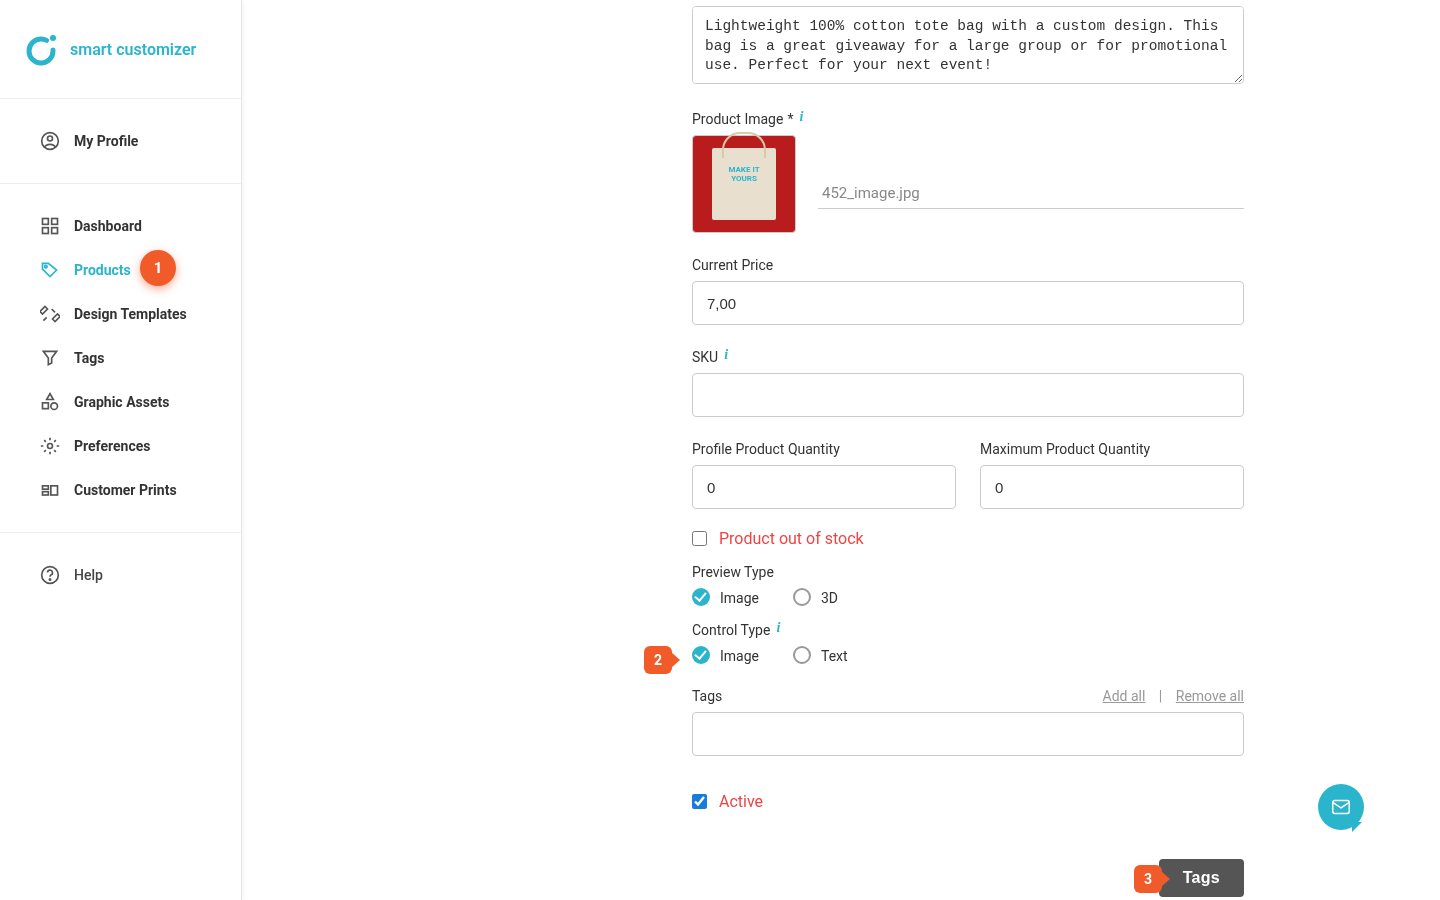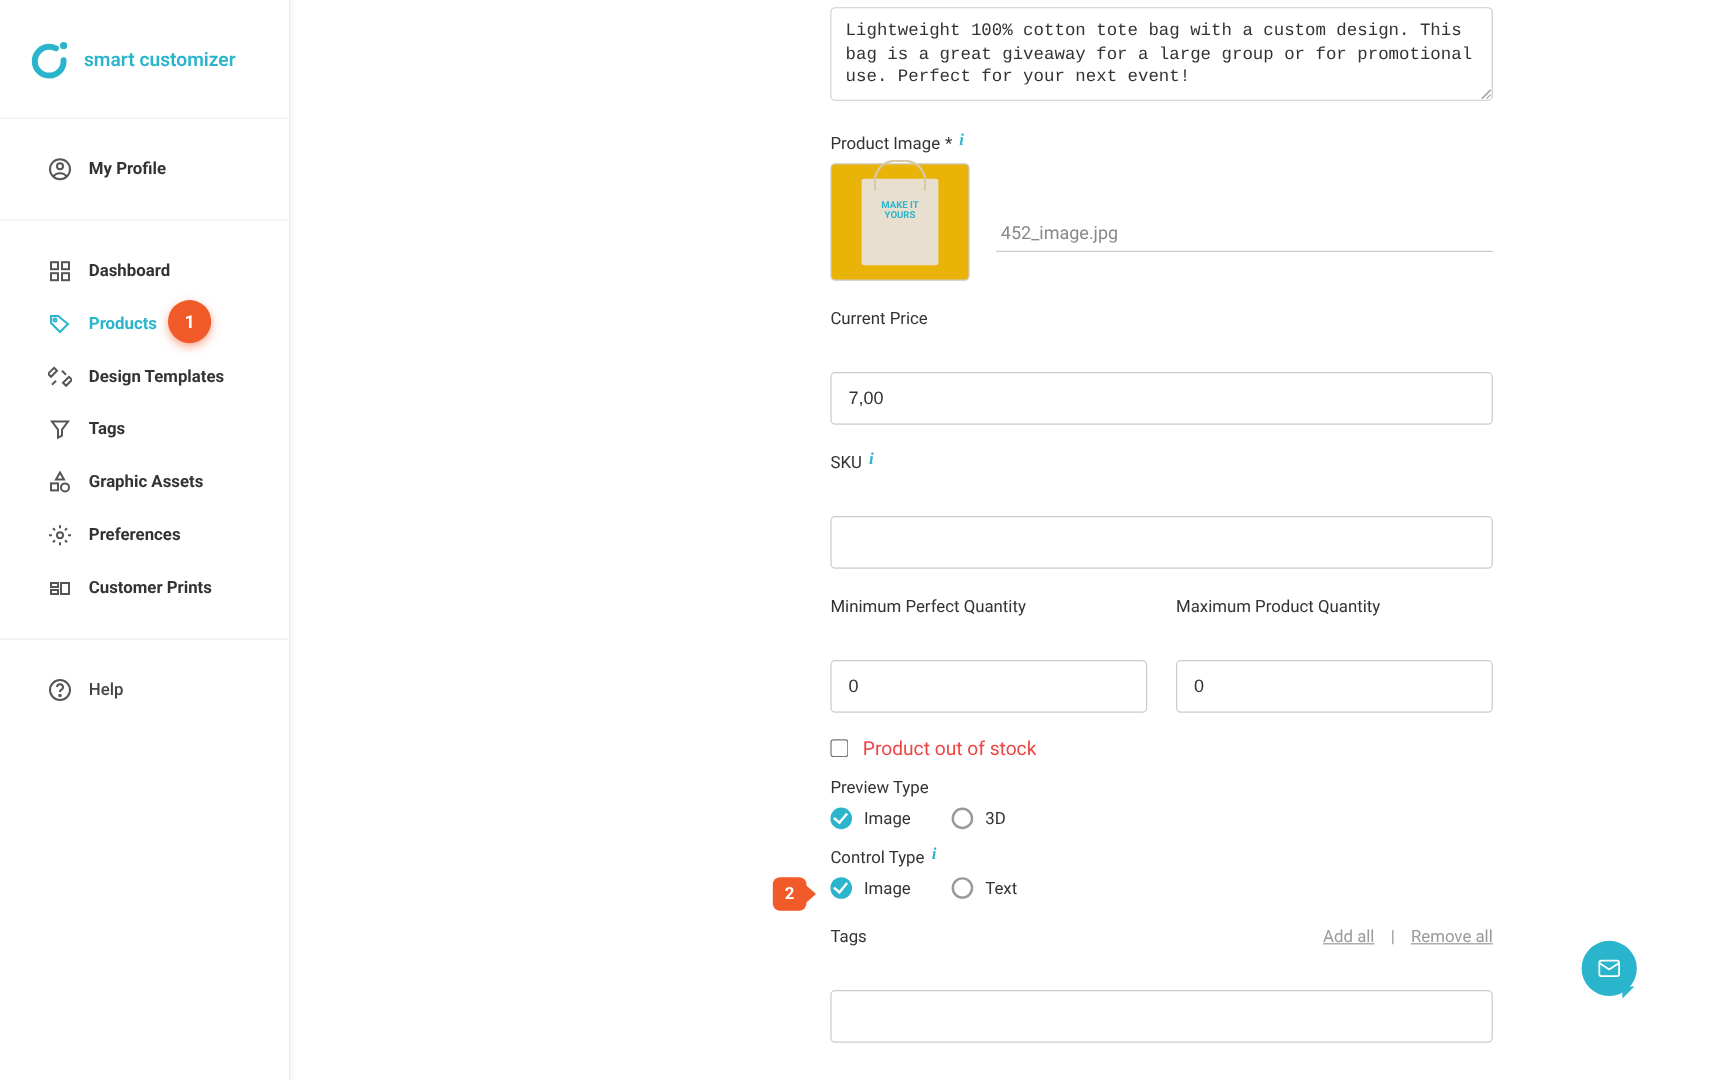--- a/index.html
+++ b/index.html
@@ -137,25 +137,25 @@
     resize: both;
     color: #333;
   }
 
   .img-row {
     display: flex;
     align-items: flex-end;
     gap: 22px;
   }
   .img-thumb {
-    width: 116px; height: 98px;
+    width: 104px; height: 98px;
     border: 1px solid #ccc;
     border-radius: 4px;
     display:flex; align-items:center; justify-content:center;
-    background:#eab308;
+    background:#b91c1c;
     padding: 6px;
   }
   .img-thumb .bag {
     width: 64px; height: 72px;
     background: #e8dfce;
     position: relative;
     border-radius: 2px;
   }
   .img-thumb .handle {
     position:absolute; top:-16px; left:10px;
@@ -180,21 +180,20 @@
   }
 
   input.text {
     width: 100%;
     height: 44px;
     border: 1px solid #ccc;
     border-radius: 4px;
     padding: 0 14px;
     font-size: 15px;
     color: #333;
-    margin-top: 28px;
   }
   .row2 {
     display: flex;
     gap: 24px;
   }
   .row2 > div { flex:1; }
 
   .checkbox-row {
     display: flex;
     align-items: center;
@@ -409,21 +408,21 @@
     <input class="text" value="7,00" style="">
 
     <div class="field-label">
       <span>SKU</span>
       <span class="info-i">i</span>
     </div>
     <input class="text" value="" style="">
 
     <div class="row2">
       <div>
-        <div class="field-label">Minimum Perfect Quantity</div>
+        <div class="field-label">Profile Product Quantity</div>
         <input class="text" value="0" style="">
       </div>
       <div>
         <div class="field-label">Maximum Product Quantity</div>
         <input class="text" value="0" style="">
       </div>
     </div>
 
     <div class="checkbox-row">
       <input type="checkbox" style="">

